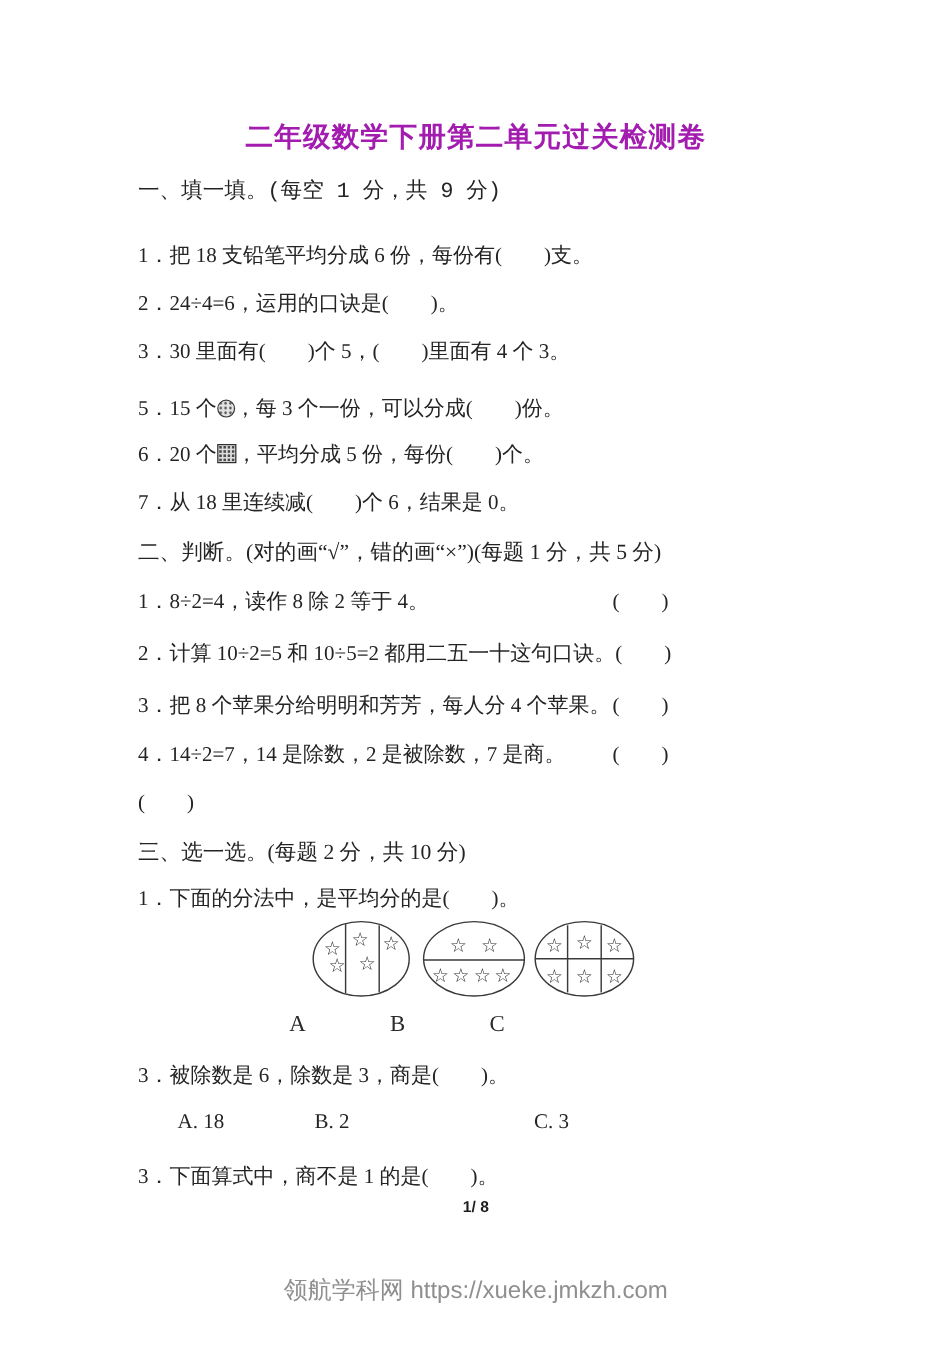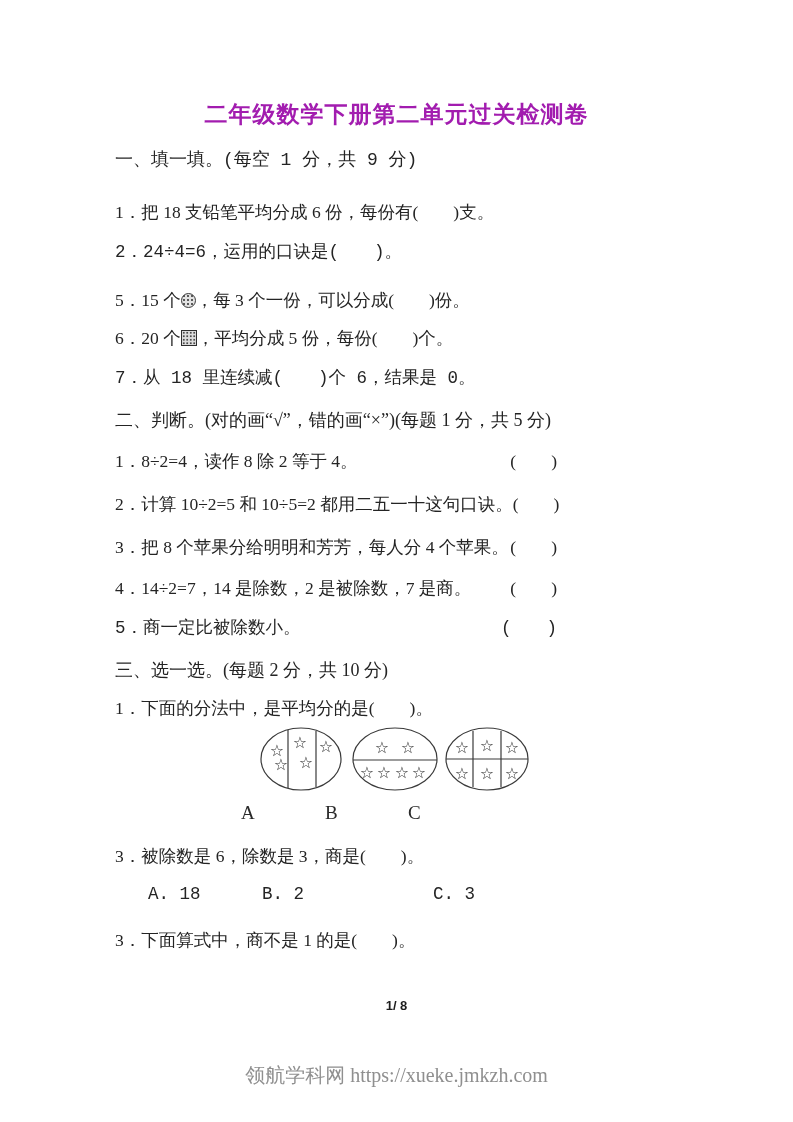--- a/index.html
+++ b/index.html
@@ -14,69 +14,70 @@
   .doc-title{
     margin:99px 0 0 0;height:30px;
     text-align:center;
     font-family:"Liberation Sans","DejaVu Sans",sans-serif;
     font-weight:bold;font-size:23px;letter-spacing:1px;color:#a21caf;
   }
   .line{font-size:17.5px;line-height:24px;white-space:nowrap;}
   .sec-head{font-size:18px;}
   .mt-s1head{margin-top:19px;font-family:Liberation Mono, monospace;}
   .mt-q1{margin-top:28px;}
-  .mt-16{margin-top:16px;font-family:Liberation Mono, monospace;}
+  .mt-16{margin-top:16px;}
   .mt-14{margin-top:14px;}
   .mt-24{margin-top:24px;}
   .mt-18{margin-top:18px;}
   .mt-17{margin-top:17px;align-items:flex-end;}
   .mt-19{margin-top:19px;}
   .mt-20{margin-top:20px;}
   .judge-row{display:flex;justify-content:space-between;padding-right:121px;}
   .figure-wrap{margin-top:6px;height:100px;}
   .options-row{position:relative;height:24px;font-size:17.5px;}
   .opt-a{position:absolute;left:33px;}
   .opt-b{position:absolute;left:147px;}
-  .opt-c{position:absolute;left:318px;}
+  .opt-c{position:absolute;left:330px;}
   .ball-icon{
     display:inline-block;width:13px;height:13px;border-radius:50%;
     border:1px solid #3c3c3c;background-color:#e3e3e3;
     background-image:radial-gradient(#5a5a5a 1px, rgba(0,0,0,0) 1.2px);
     background-size:4px 4px;vertical-align:-2px;
   }
   .square-icon{
     display:inline-block;width:14px;height:14px;
     border:1px solid #2e2e2e;background-color:#dcdcdc;
     background-image:radial-gradient(#4a4a4a 1px, rgba(0,0,0,0) 1.2px);
     background-size:3.5px 3.5px;vertical-align:-2px;
   }
   .page-num{
     position:absolute;top:998px;left:0;width:793px;text-align:center;
     font-family:"Liberation Sans","DejaVu Sans",sans-serif;
     font-weight:bold;font-size:13px;color:#1d1d1d;
   }
   .watermark{
     position:absolute;top:1062px;left:0;width:793px;text-align:center;
-    font-family:Liberation Serif, serif;
+    font-family:Liberation Sans, sans-serif;
     font-size:20px;color:#8f8f8f;
   }
   svg text.star{font-family:"DejaVu Sans",sans-serif;font-size:16px;fill:#2f2f2f;}
   svg text.fig-label{font-family:"Liberation Serif","DejaVu Serif",serif;font-size:19px;fill:#2a2a2a;}
   svg .shape{fill:none;stroke:#3a3a3a;stroke-width:1.2;}
 </style>
 </head>
 <body>
 
 <div class="content">
 
   <div class="doc-title">二年级数学下册第二单元过关检测卷</div>
 
   <div class="line sec-head mt-s1head">一、填一填。(每空 1 分，共 9 分)</div>
   <div class="line mt-q1">1．把 18 支铅笔平均分成 6 份，每份有(　　)支。</div>
   <div class="line mt-16">2．24÷4=6，运用的口诀是(　　)。</div>
+  <div class="line mt-16">3．30 里面有(　　)个 5，(　　)里面有 4 个 3。</div>
   <div class="line mt-24"><span>5．15 个</span><span class="ball-icon"></span><span>，每 3 个一份，可以分成(　　)份。</span></div>
   <div class="line mt-14"><span>6．20 个</span><span class="square-icon"></span><span>，平均分成 5 份，每份(　　)个。</span></div>
   <div class="line mt-16">7．从 18 里连续减(　　)个 6，结果是 0。</div>
 
   <div class="line sec-head mt-18">二、判断。(对的画“√”，错的画“×”)(每题 1 分，共 5 分)</div>
   <div class="line judge-row mt-17">
     <span>1．8÷2=4，读作 8 除 2 等于 4。</span>
     <span>(　　)</span>
   </div>
   <div class="line judge-row mt-19">
@@ -85,21 +86,20 @@
   </div>
   <div class="line judge-row mt-19">
     <span>3．把 8 个苹果分给明明和芳芳，每人分 4 个苹果。</span>
     <span>(　　)</span>
   </div>
   <div class="line judge-row mt-17">
     <span>4．14÷2=7，14 是除数，2 是被除数，7 是商。</span>
     <span>(　　)</span>
   </div>
   <div class="line judge-row mt-16">
-    <span>5．商一定比被除数小。</span>
     <span>(　　)</span>
   </div>
 
   <div class="line sec-head mt-18">三、选一选。(每题 2 分，共 10 分)</div>
   <div class="line mt-14">1．下面的分法中，是平均分的是(　　)。</div>
 
   <div class="figure-wrap">
     <svg width="563" height="100" viewBox="115 804 563 100">
 
       <ellipse class="shape" cx="301" cy="837" rx="40" ry="31"></ellipse>

